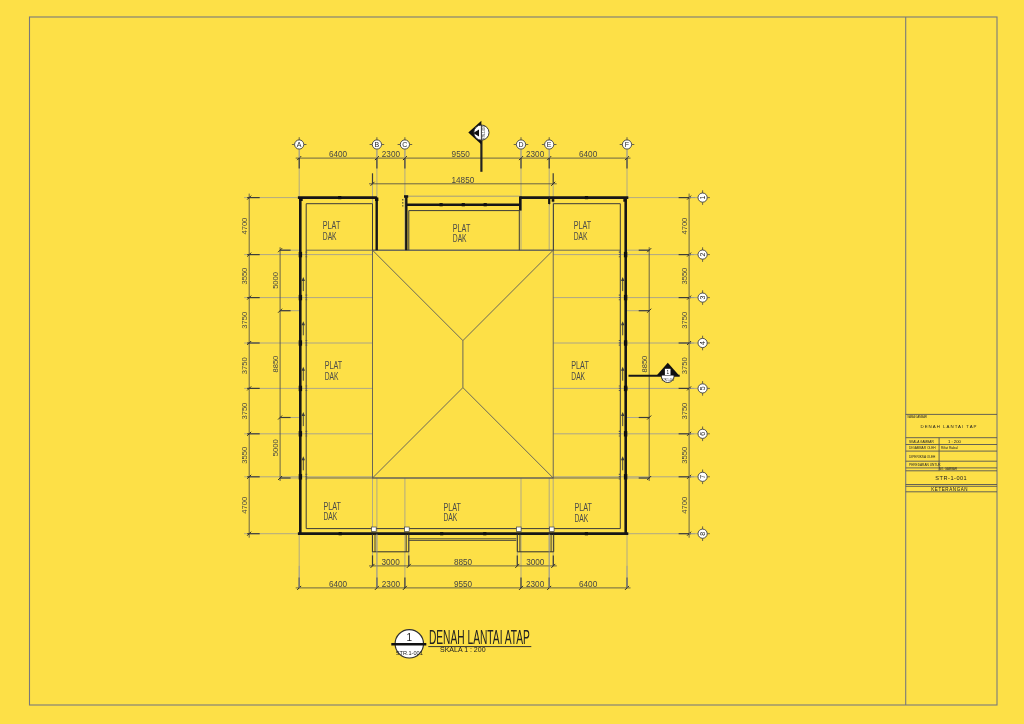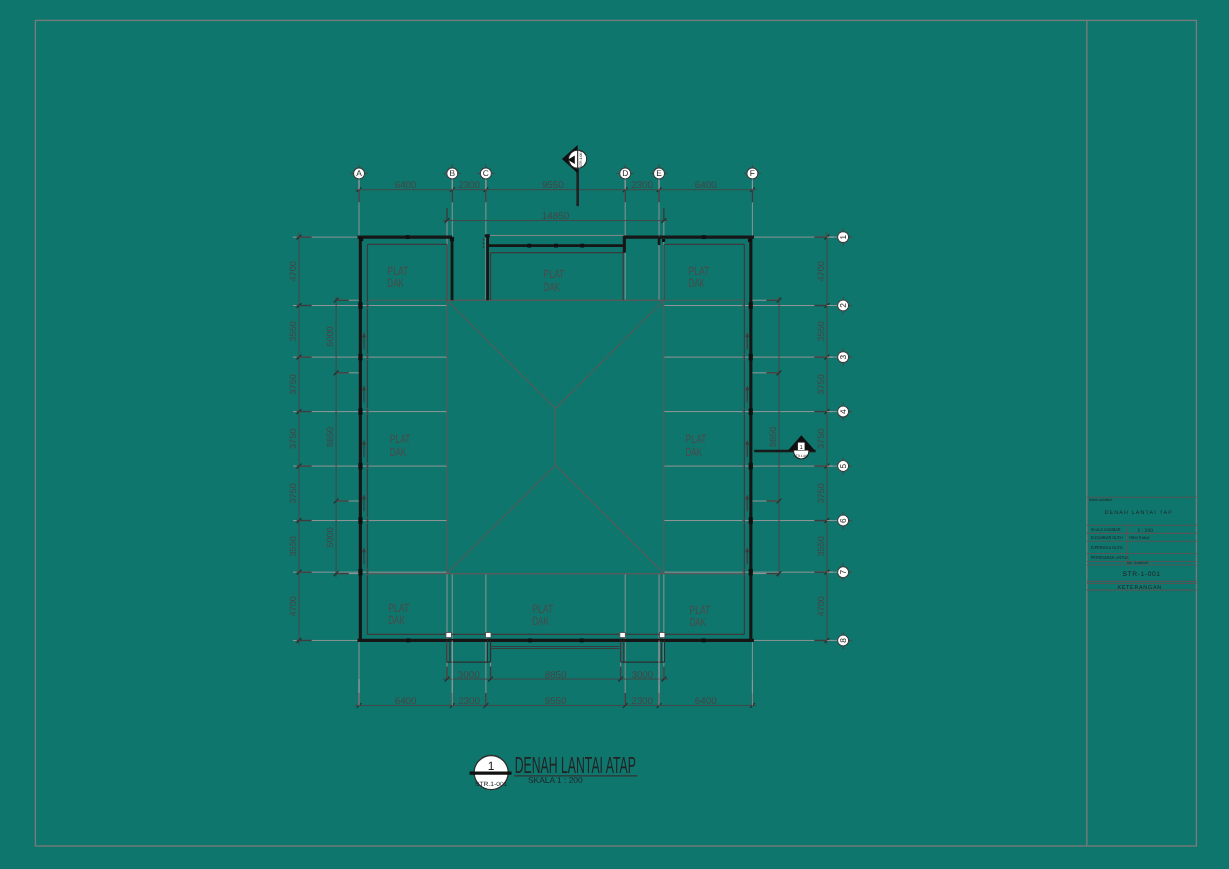--- a/index.html
+++ b/index.html
@@ -1,16 +1,16 @@
 <!DOCTYPE html>
 <html><head>
 <meta charset="utf-8">
 <style>
   html,body { margin:0; padding:0; background:#ffffff; }
-  .page { position:relative; width:1024px; height:724px; background:#0f766e; overflow:hidden; will-change: transform; transform: translateZ(0); }
+  .page { position:relative; width:1024px; height:724px; background:#fde047; overflow:hidden; will-change: transform; transform: translateZ(0); }
 </style>
 </head>
 <body>
 <div class="page">
 <svg width="1024" height="724" viewBox="0 0 1024 724" shape-rendering="geometricPrecision">
 <rect x="29.5" y="17" width="967.5" height="688" fill="none" stroke="#7a7a7a" stroke-width="1.1"></rect>
       <line x1="905.7" y1="17" x2="905.7" y2="705" stroke="#7a7a7a" stroke-width="1.1"></line>
 <line x1="905.7" y1="414.4" x2="997.0" y2="414.4" stroke="#555" stroke-width="0.9"></line>
       <line x1="905.7" y1="437.7" x2="997.0" y2="437.7" stroke="#555" stroke-width="0.9"></line>
       <line x1="905.7" y1="444.5" x2="997.0" y2="444.5" stroke="#555" stroke-width="0.9"></line>

